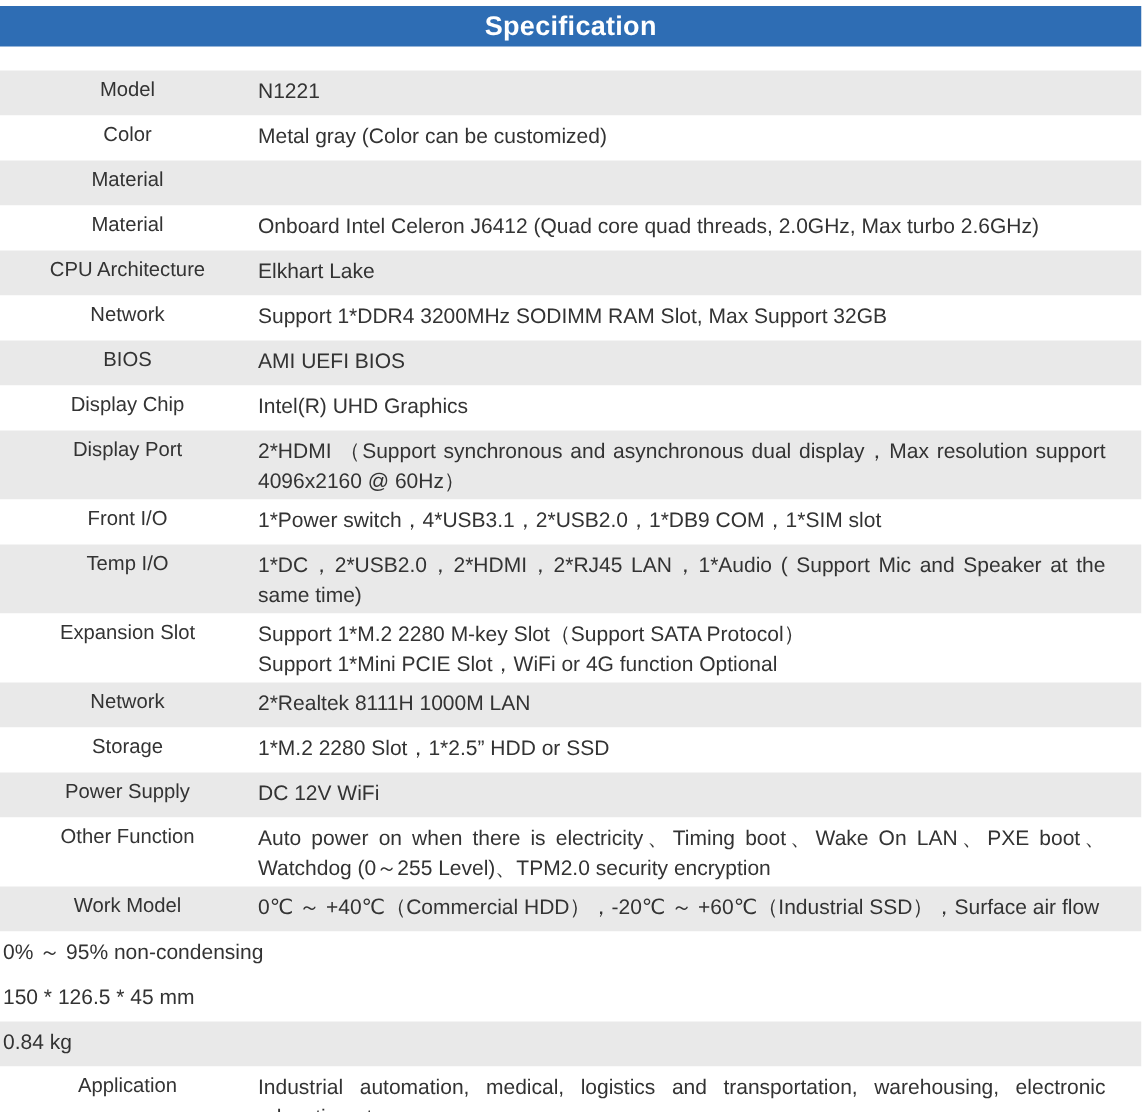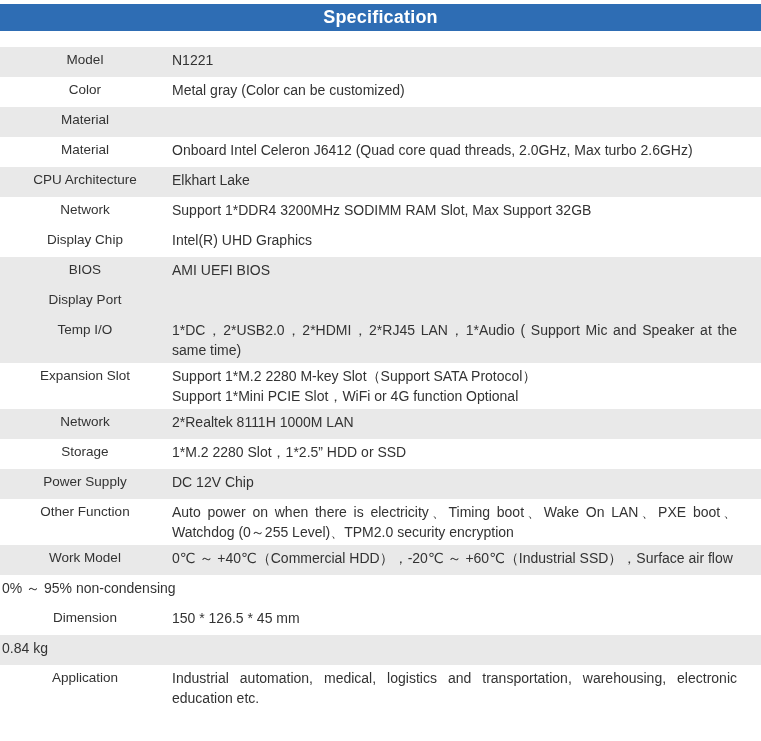--- a/index.html
+++ b/index.html
@@ -93,34 +93,39 @@
   <div class="spec-row alt">
     <div class="cell-label">CPU Architecture</div>
     <div class="cell-value">Elkhart Lake</div>
   </div>
 
   <div class="spec-row">
     <div class="cell-label">Network</div>
     <div class="cell-value">Support 1*DDR4 3200MHz SODIMM RAM Slot, Max Support 32GB</div>
   </div>
 
+  <div class="spec-row alt">
+    <div class="cell-label">BIOS</div>
+    <div class="cell-value">AMI UEFI BIOS</div>
+  </div>
+
   <div class="spec-row">
     <div class="cell-label">Display Chip</div>
     <div class="cell-value">Intel(R) UHD Graphics</div>
   </div>
 
   <div class="spec-row alt">
-    <div class="cell-label">BIOS</div>
-    <div class="cell-value">AMI UEFI BIOS</div>
+    <div class="cell-label">Display Port</div>
+    <div class="cell-value">2*HDMI （Support synchronous and asynchronous dual display，Max resolution support 4096x2160 @ 60Hz）</div>
   </div>
 
-  <div class="spec-row alt">
-    <div class="cell-label">Display Port</div>
+  <div class="spec-row">
+    <div class="cell-label">Front I/O</div>
+    <div class="cell-value">1*Power switch，4*USB3.1，2*USB2.0，1*DB9 COM，1*SIM slot</div>
   </div>
-
 
   <div class="spec-row alt">
     <div class="cell-label">Temp I/O</div>
     <div class="cell-value">1*DC，2*USB2.0，2*HDMI，2*RJ45 LAN，1*Audio ( Support Mic and Speaker at the same time)</div>
   </div>
 
   <div class="spec-row">
     <div class="cell-label">Expansion Slot</div>
     <div class="cell-value">Support 1*M.2 2280 M-key Slot（Support SATA Protocol）
 Support 1*Mini PCIE Slot，WiFi or 4G function Optional</div>
@@ -131,39 +136,38 @@
     <div class="cell-value">2*Realtek 8111H 1000M LAN</div>
   </div>
 
   <div class="spec-row">
     <div class="cell-label">Storage</div>
     <div class="cell-value">1*M.2 2280 Slot，1*2.5” HDD or SSD</div>
   </div>
 
   <div class="spec-row alt">
     <div class="cell-label">Power Supply</div>
-    <div class="cell-value">DC 12V Chip</div>
+    <div class="cell-value">DC 12V WiFi</div>
   </div>
 
   <div class="spec-row">
     <div class="cell-label">Other Function</div>
     <div class="cell-value">Auto power on when there is electricity、Timing boot、Wake On LAN、PXE boot、Watchdog (0～255 Level)、TPM2.0 security encryption</div>
   </div>
 
   <div class="spec-row alt">
     <div class="cell-label">Work Model</div>
     <div class="cell-value">0℃ ～ +40℃（Commercial HDD），-20℃ ～ +60℃（Industrial SSD），Surface air flow</div>
   </div>
 
   <div class="spec-row">
     <div class="cell-value">0% ～ 95% non-condensing</div>
   </div>
 
   <div class="spec-row">
-    <div class="cell-label">Dimension</div>
     <div class="cell-value">150 * 126.5 * 45 mm</div>
   </div>
 
   <div class="spec-row alt">
     <div class="cell-value">0.84 kg</div>
   </div>
 
   <div class="spec-row">
     <div class="cell-label">Application</div>
     <div class="cell-value">Industrial automation, medical, logistics and transportation, warehousing, electronic education etc.</div>

